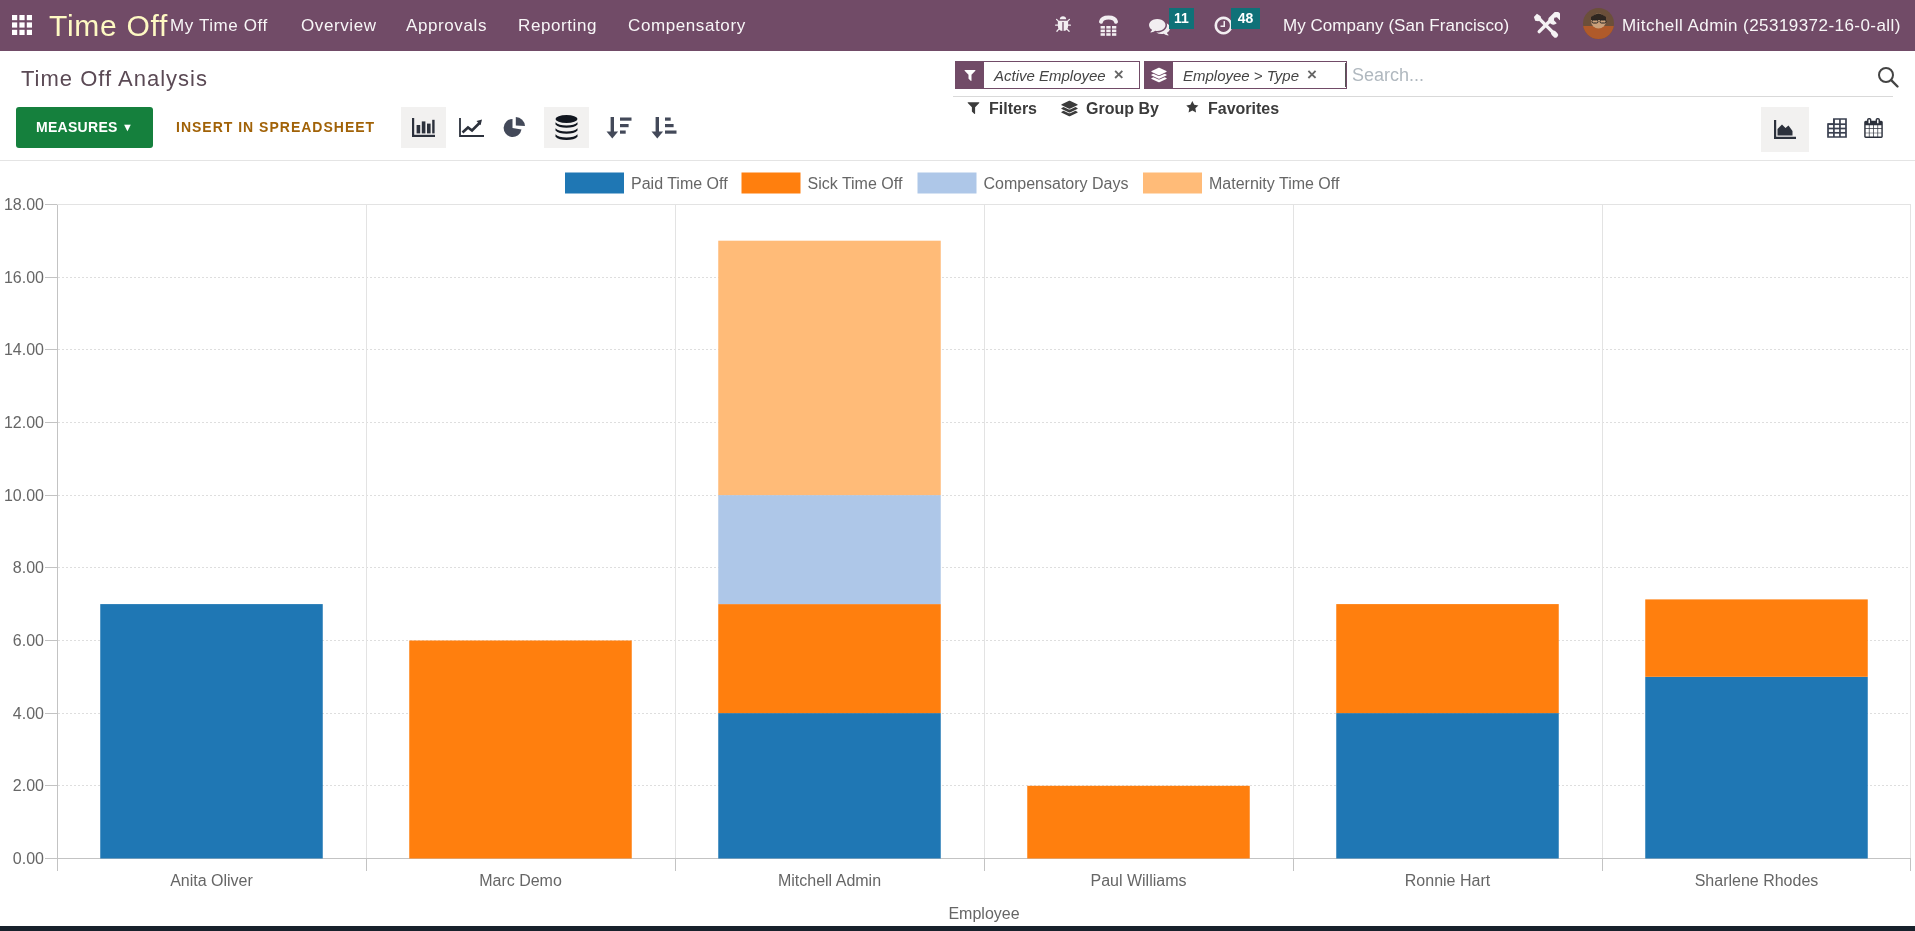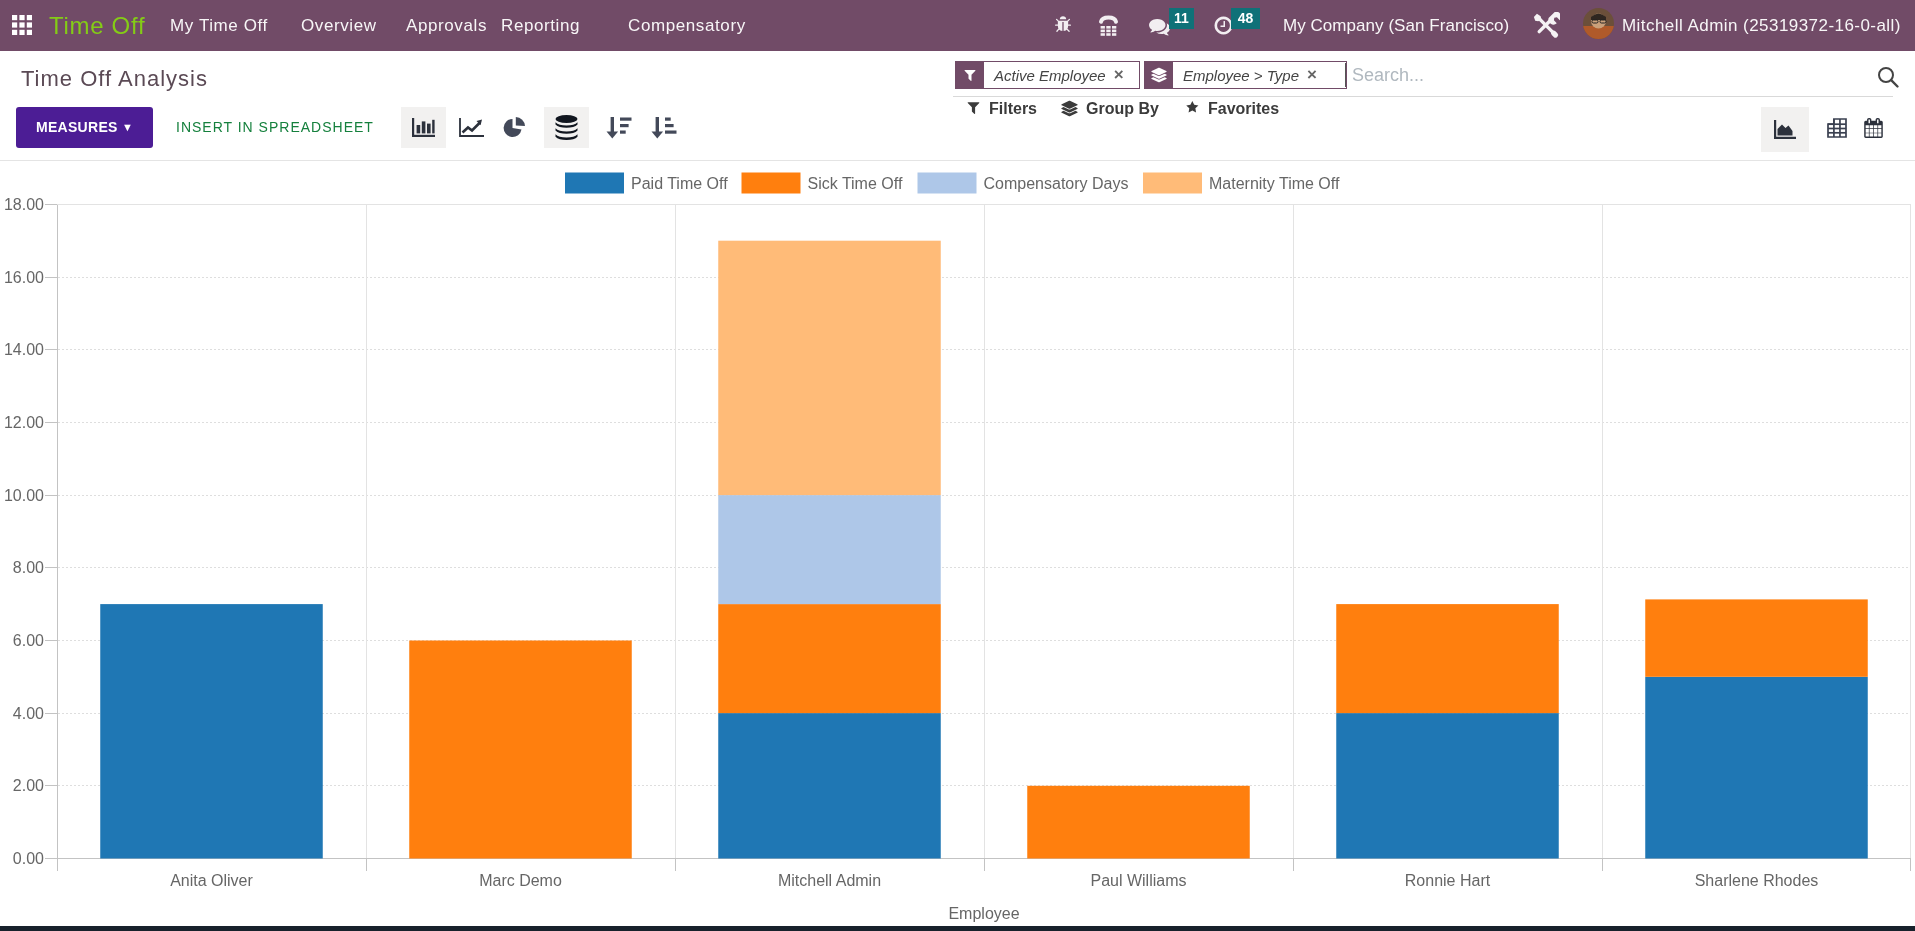--- a/index.html
+++ b/index.html
@@ -2,43 +2,43 @@
 <html><head>
 <meta charset="utf-8">
 <style>
   * { margin:0; padding:0; box-sizing:border-box; }
   html,body { width:1915px; height:931px; overflow:hidden; background:#fff;
     font-family:"Liberation Sans", sans-serif; }
   
   #nav { position:absolute; left:0; top:0; width:1915px; height:51px; background:#714B67; }
   #nav .abs { position:absolute; }
   .navtxt { color:rgba(255,255,255,0.95); font-size:17px; line-height:51px; white-space:nowrap; letter-spacing:0.6px;text-align:right; }
-  #brand { color:#84cc16; font-size:24px; line-height:51px; letter-spacing:0.7px;text-align:right; }
+  #brand { color:#fef9c3; font-size:30px; line-height:51px; letter-spacing:0.7px;text-align:right; }
   .badge { position:absolute; background:#0f7178; color:#fff; font-size:14px; font-weight:bold;
     text-align:center; line-height:21px; }
   
   #row2 { position:absolute; left:0; top:51px; width:1915px; height:49px; background:#fff; }
   #title { position:absolute; left:21px; top:15px; font-size:22px; color:#5b4a55; letter-spacing:1px; }
   .chip { position:absolute; top:10px; height:28px; border:1px solid #714B67; background:#fff;
     display:flex; align-items:center; }
   .chipicon { width:24px; height:26px; background:#714B67; display:flex; align-items:center;
     justify-content:center; flex:0 0 28px; }
   .chiptxt { font-size:15px; color:#444; padding:0 8px 0 10px; white-space:nowrap;font-style:italic; }
   .chipx { font-size:17px; color:#666; padding:0 10px 0 0; font-weight:bold; }
   #searchline { position:absolute; left:953px; top:45px; width:940px; height:1px; background:#d9d9d9; }
   #cursor { position:absolute; left:1345px; top:12px; width:1px; height:24px; background:#555; }
   #searchph { position:absolute; left:1352px; top:14px; font-size:18px; color:#b0b8bf; }
   
   #row3 { position:absolute; left:0; top:100px; width:1915px; height:61px; background:#fff;
     border-bottom:1px solid #e4e4e4; }
-  #measures { position:absolute; left:16px; top:7px; width:137px; height:41px; background:#4c1d95;
+  #measures { position:absolute; left:16px; top:7px; width:137px; height:41px; background:#15803d;
     border-radius:3px; color:#fff; font-weight:bold; font-size:14px; text-align:center; line-height:41px;
     letter-spacing:0.3px; }
-  #insert { position:absolute; left:176px; top:0; height:55px; line-height:55px; color:#15803d;
-    font-weight:normal; font-size:14px; letter-spacing:1px; }
+  #insert { position:absolute; left:176px; top:0; height:55px; line-height:55px; color:#a16207;
+    font-weight:bold; font-size:14px; letter-spacing:1px; }
   .ibox { position:absolute; top:7px; width:45px; height:41px; display:flex; align-items:center; justify-content:center; }
   .ibox.active { background:#f2f1f0; }
   .cp-right { position:absolute; top:0; height:61px; display:flex; color:#3b3b3b;
     font-weight:bold; font-size:16px; }
   
   #chart { position:absolute; left:0; top:161px; }
   #footerbar { position:absolute; left:0; top:926px; width:1915px; height:5px; background:#17212b; }
 </style>
 </head>
 <body>
@@ -54,21 +54,21 @@
         <rect x="14.8" y="7.4" width="5.2" height="5.2"></rect>
       <rect x="0" y="14.8" width="5.2" height="5.2"></rect>
         <rect x="7.4" y="14.8" width="5.2" height="5.2"></rect>
         <rect x="14.8" y="14.8" width="5.2" height="5.2"></rect>
     </g>
   </svg>
   <div id="brand" class="abs" style="left:49px;top:0">Time Off</div>
   <div class="navtxt abs" style="left:170px">My Time Off</div>
   <div class="navtxt abs" style="left:301px">Overview</div>
   <div class="navtxt abs" style="left:406px">Approvals</div>
-  <div class="navtxt abs" style="left:501px">Reporting</div>
+  <div class="navtxt abs" style="left:518px">Reporting</div>
   <div class="navtxt abs" style="left:628px">Compensatory</div>
 
   <svg class="abs" style="left:1054px;top:14px" width="18" height="21" viewBox="0 0 1792 1792">
     <path fill="#f2eef1" d="M1696 960q0 26-19 45t-45 19h-224q0 171-67 290l208 209q19 19 19 45t-19 45q-18 19-45 19t-45-19l-198-197q-5 5-15 13t-42 28.5-65 36.5-82 29-97 13v-896h-128v896q-51 0-101.5-13.5t-87-33-66-39-43.5-32.5l-15-14-183 207q-20 21-48 21-24 0-43-16-19-18-20.5-44.5t15.5-46.5l202-227q-58-114-58-274h-224q-26 0-45-19t-19-45 19-45 45-19h224v-294l-173-173q-19-19-19-45t19-45 45-19 45 19l173 173h844l173-173q19-19 45-19t45 19 19 45-19 45l-173 173v294h224q26 0 45 19t19 45zm-480-576h-640q0-133 93.5-226.5t226.5-93.5 226.5 93.5 93.5 226.5z"></path>
   </svg>
 
   <svg class="abs" style="left:1097px;top:13px" width="23" height="23" viewBox="0 0 23 23">
     <path fill="none" stroke="#f2eef1" stroke-width="4" stroke-linecap="round" d="M4 8.8 C 5.3 3.0, 17.7 3.0, 19 8.8"></path>
     <g fill="#f2eef1">
       <rect x="3.6" y="13.0" width="4.3" height="2.6"></rect>

